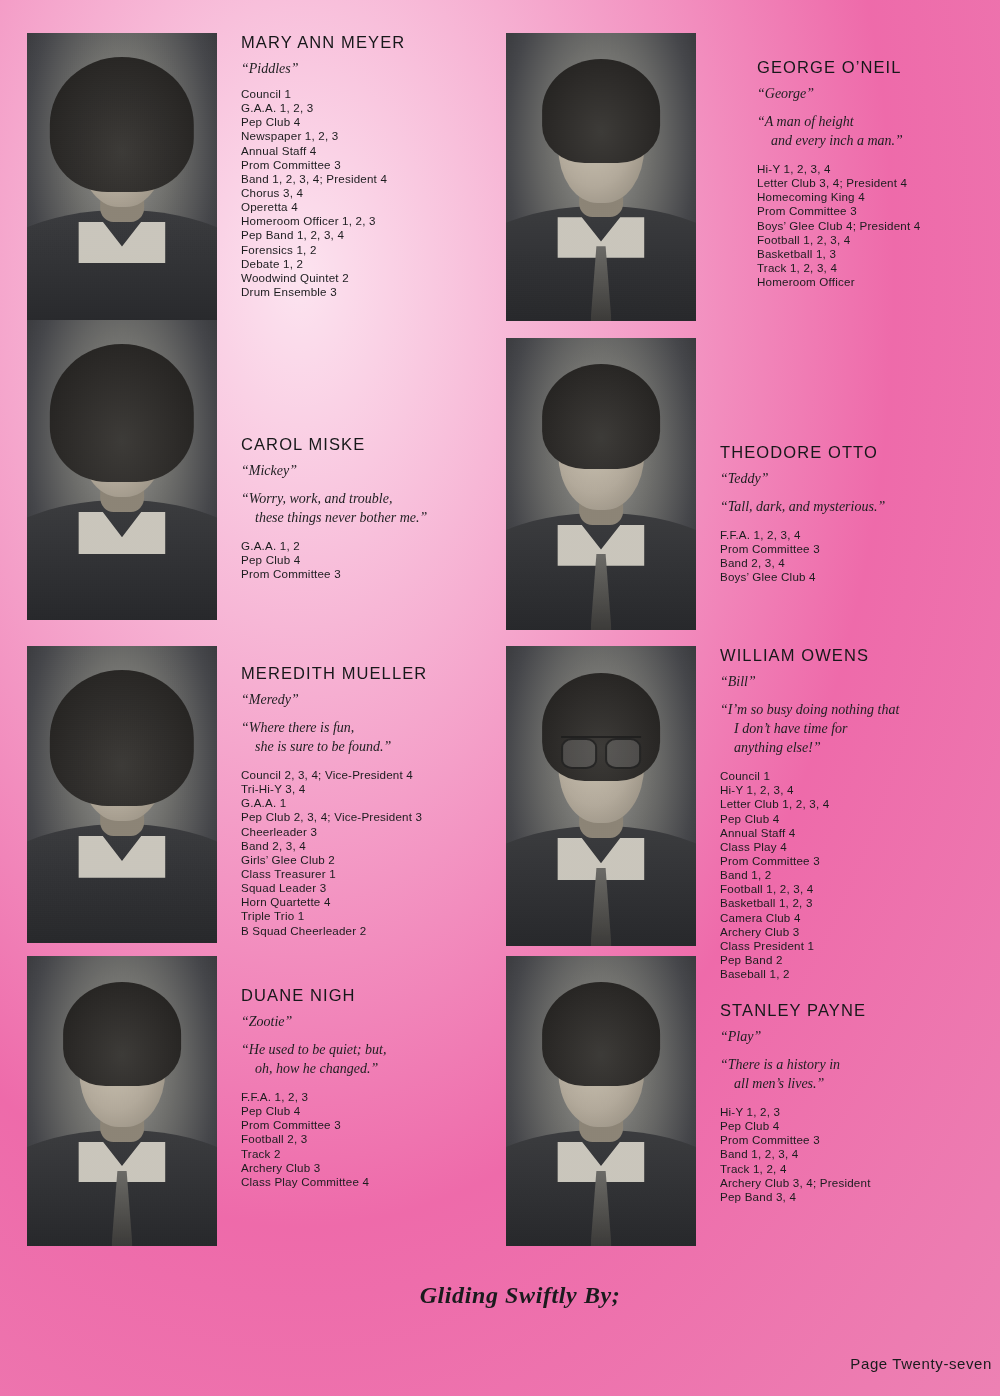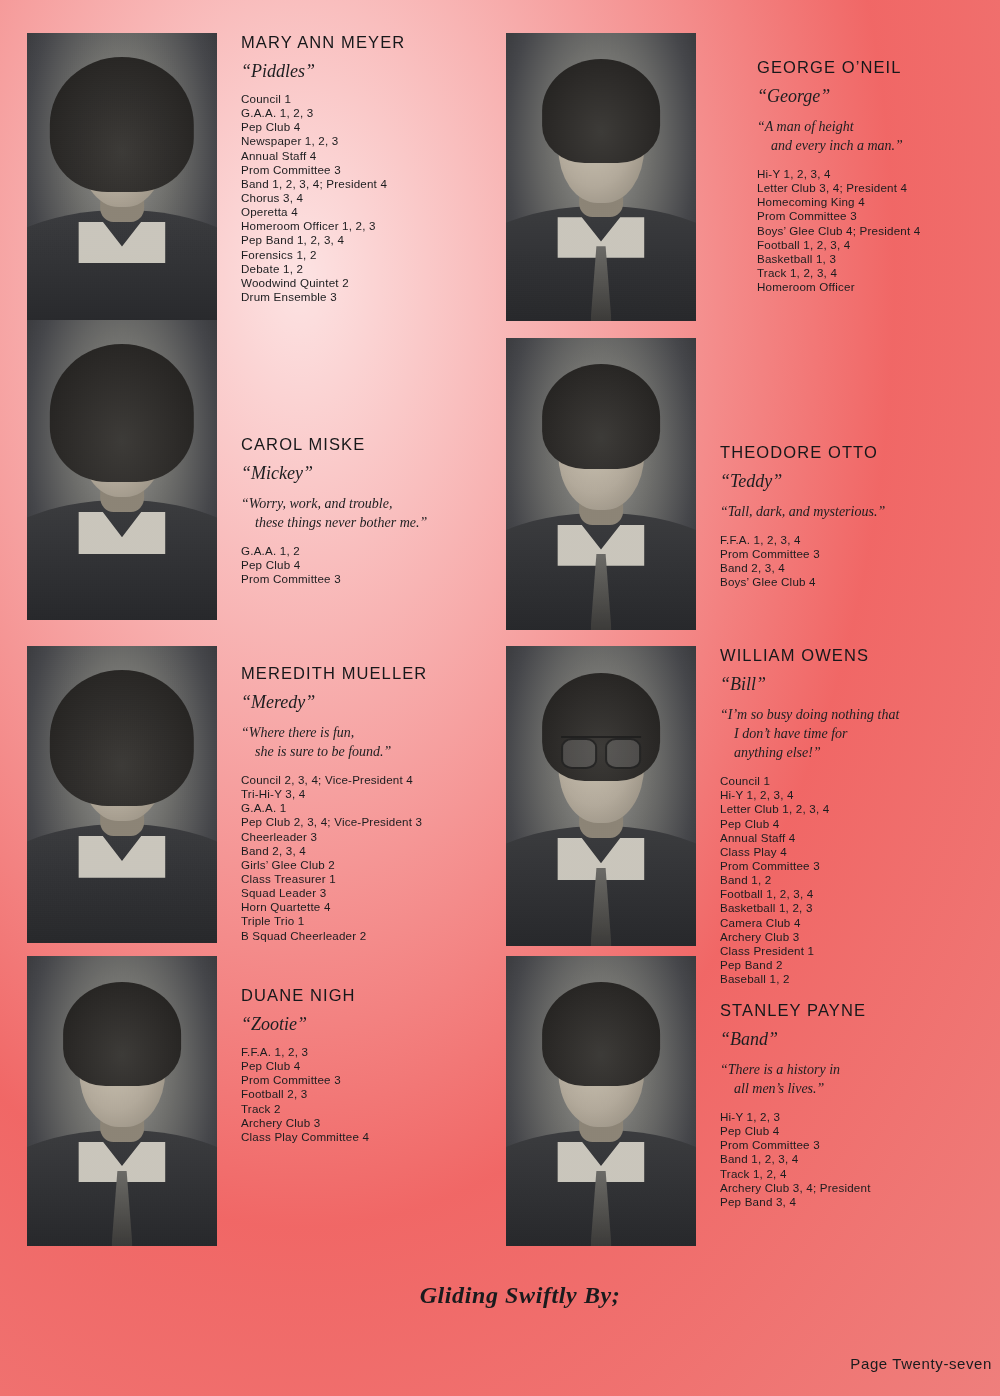--- a/index.html
+++ b/index.html
@@ -11,21 +11,21 @@
     width: 1000px;
     height: 1396px;
     position: relative;
     font-family: "Liberation Sans", sans-serif;
     color: #1a1a1a;
     overflow: hidden;
   }
   .page {
     position: absolute;
     inset: 0;
-    background: #ef4444;
+    background: #ec4899;
   }
   
   .paper-tint {
     position: absolute;
     inset: 0;
     background:
       radial-gradient(ellipse at 30% 20%, rgba(255,255,255,0.85) 0%, rgba(246,244,238,0.2) 60%, rgba(238,236,228,0.35) 100%);
     pointer-events: none;
   }
 
@@ -156,21 +156,21 @@
     font-family: "Liberation Sans", sans-serif;
     font-size: 16.5px;
     letter-spacing: 1.1px;
     color: #17181a;
     margin-bottom: 9px;
     white-space: nowrap;
   }
   .nick {
     font-family: "Liberation Serif", serif;
     font-style: italic;
-    font-size: 18px;
+    font-size: 14px;
     color: #1d1e20;
     margin-bottom: 10px;
   }
   .quote {
     font-family: "Liberation Serif", serif;
     font-style: italic;
     font-size: 14px;
     line-height: 1.36;
     color: #1d1e20;
     margin-bottom: 12px;
@@ -322,20 +322,24 @@
           <div class="head"></div>
           <div class="hair"></div>
           <div class="collar"></div>
           <div class="tie"></div>
       </div>
       <div class="grain"></div>
     </div>
     <div class="info" style="padding-top:30px;">
       <div class="name">DUANE NIGH</div>
       <div class="nick">“Zootie”</div>
+      <div class="quote">
+        <span>“He used to be quiet; but,</span>
+        <span class="ind">oh, how he changed.”</span>
+      </div>
       <div class="acts">
         <div>F.F.A. 1, 2, 3</div>
         <div>Pep Club 4</div>
         <div>Prom Committee 3</div>
         <div>Football 2, 3</div>
         <div>Track 2</div>
         <div>Archery Club 3</div>
         <div>Class Play Committee 4</div>
       </div>
     </div>
@@ -453,21 +457,21 @@
           <div class="neck"></div>
           <div class="head"></div>
           <div class="hair"></div>
           <div class="collar"></div>
           <div class="tie"></div>
       </div>
       <div class="grain"></div>
     </div>
     <div class="info" style="padding-top:45px;">
       <div class="name">STANLEY PAYNE</div>
-      <div class="nick">“Band”</div>
+      <div class="nick">“Play”</div>
       <div class="quote">
         <span>“There is a history in</span>
         <span class="ind">all men’s lives.”</span>
       </div>
       <div class="acts">
         <div>Hi-Y 1, 2, 3</div>
         <div>Pep Club 4</div>
         <div>Prom Committee 3</div>
         <div>Band 1, 2, 3, 4</div>
         <div>Track 1, 2, 4</div>

